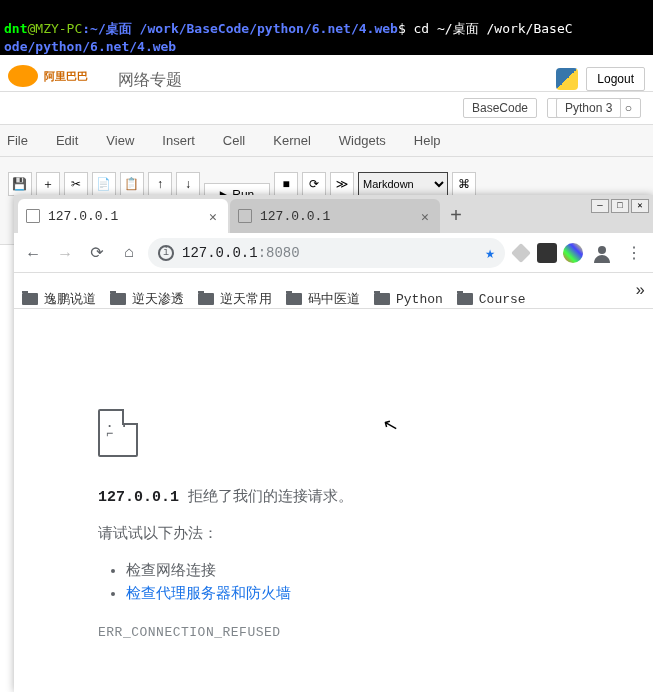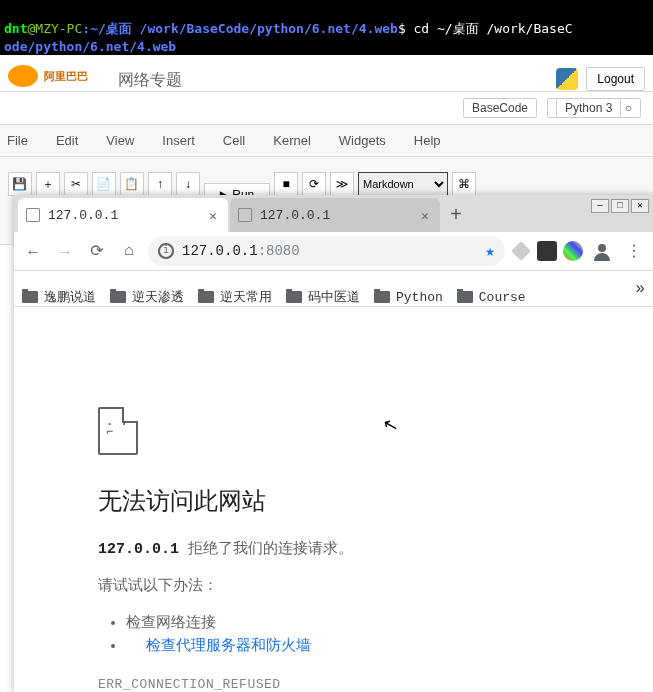--- a/index.html
+++ b/index.html
@@ -62,21 +62,21 @@
   
   .content { flex: 1; background: #fff; padding: 100px 0 0 84px; position: relative; }
   .sad-icon { width: 40px; height: 48px; border: 2px solid #5f6368; border-radius: 2px; position: relative; margin-bottom: 30px; }
   .sad-icon::before { content: ""; position: absolute; top: -2px; right: -2px; width: 14px; height: 14px; background: #fff; border-left: 2px solid #5f6368; border-bottom: 2px solid #5f6368; }
   .sad-icon::after { content: ". .\A ⌐"; white-space: pre; position: absolute; top: 8px; left: 6px; font-size: 12px; color: #5f6368; line-height: 10px; font-weight: bold; }
   .err-title { font-size: 24px; color: #202124; margin-bottom: 22px; }
   .err-line { font-size: 15px; color: #5f6368; margin-bottom: 18px; }
   .err-line strong { color: #202124; font-weight: bold; }
   .err-list { font-size: 15px; color: #5f6368; padding-left: 28px; }
   .err-list li { margin-bottom: 4px; }
-  .err-list a { color: #1a73e8; text-decoration: none; margin-left: 20px; }
+  .err-list a { color: #1a73e8; text-decoration: none; }
   .err-code { font-size: 13px; color: #80868b; margin-top: 22px; letter-spacing: .5px; }
   
   .cursor-arrow { position: absolute; top: 414px; left: 383px; font-size: 18px; color: #000; pointer-events: none; transform: rotate(-15deg); }
 </style>
 </head>
 <body>
 
 <div class="terminal">
 <span class="t-user">dnt</span><span class="t-host">@MZY-PC</span><span class="t-path">:~/桌面 /work/BaseCode/python/6.net/4.web</span><span class="t-cmd">$ </span><span class="t-cmd">cd ~/桌面 /work/BaseC</span>
 <span class="t-path">ode/python/6.net/4.web</span>
@@ -192,21 +192,20 @@
       </div>
     <div class="bm">
         <div class="bm-folder"></div>
         <span>Course</span>
       </div>
     <div class="bm-more">»</div>
   </div>
 
   <div class="content">
     <div class="sad-icon"></div>
-    <div class="err-title">无法访问此网站</div>
     <div class="err-line"><strong>127.0.0.1</strong><span> 拒绝了我们的连接请求。</span></div>
     <div class="err-line">请试试以下办法：</div>
     <ul class="err-list">
       <li>检查网络连接</li>
       <li><a href="#">检查代理服务器和防火墙</a></li>
     </ul>
     <div class="err-code">ERR_CONNECTION_REFUSED</div>
   </div>
 </div>
 

